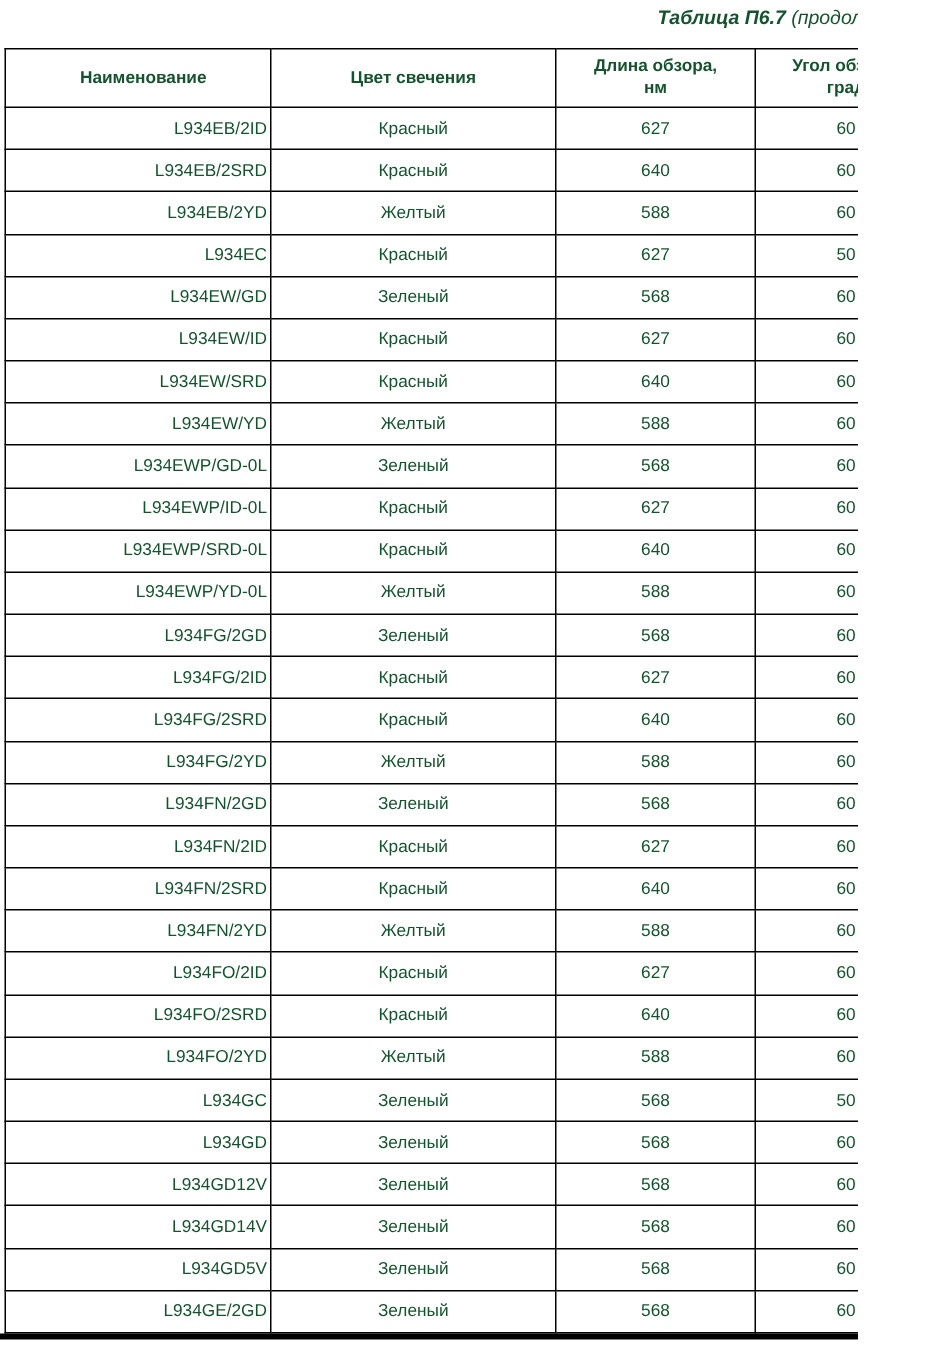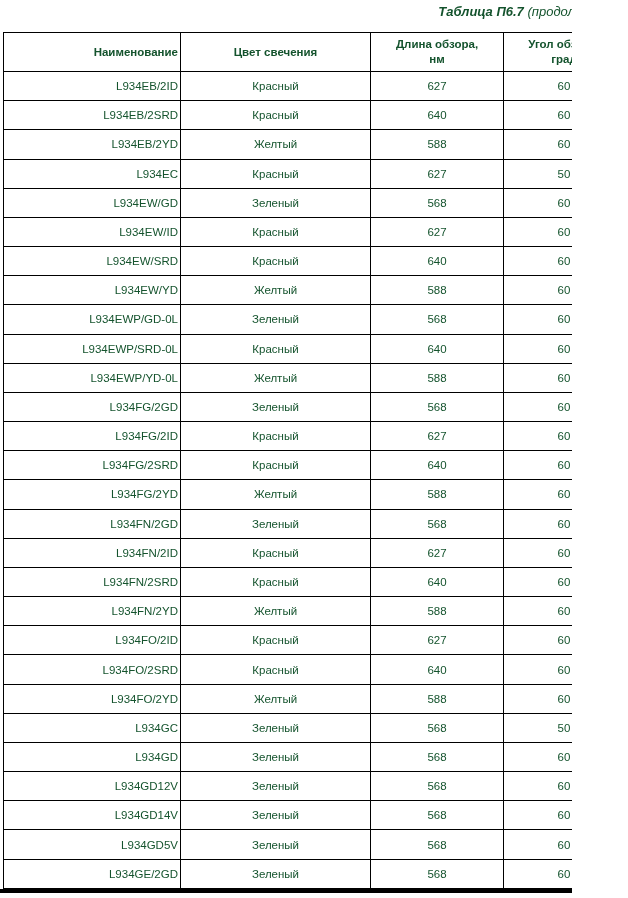--- a/index.html
+++ b/index.html
@@ -43,21 +43,21 @@
   }
   .data-table th {
     height: 39px;
     font-weight: bold;
     text-align: center;
     white-space: pre-line;
     line-height: 1.3;
     padding: 0 2px;
   }
   .data-table th.h-name {
-    text-align: right;
+    text-align: center;
     padding-left: 9px;
     margin-top: 16px;
   }
   .data-table td {
     height: 26.3px;
     text-align: center;
     padding: 0 2px;
   }
   .data-table td.c-name {
     text-align: right;
@@ -147,20 +147,26 @@
           <td>588</td>
           <td>60</td>
         </tr>
         <tr>
           <td class="c-name">L934EWP/GD-0L</td>
           <td>Зеленый</td>
           <td>568</td>
           <td>60</td>
         </tr>
         <tr>
+          <td class="c-name">L934EWP/ID-0L</td>
+          <td>Красный</td>
+          <td>627</td>
+          <td>60</td>
+        </tr>
+        <tr>
           <td class="c-name">L934EWP/SRD-0L</td>
           <td>Красный</td>
           <td>640</td>
           <td>60</td>
         </tr>
         <tr>
           <td class="c-name">L934EWP/YD-0L</td>
           <td>Желтый</td>
           <td>588</td>
           <td>60</td>

